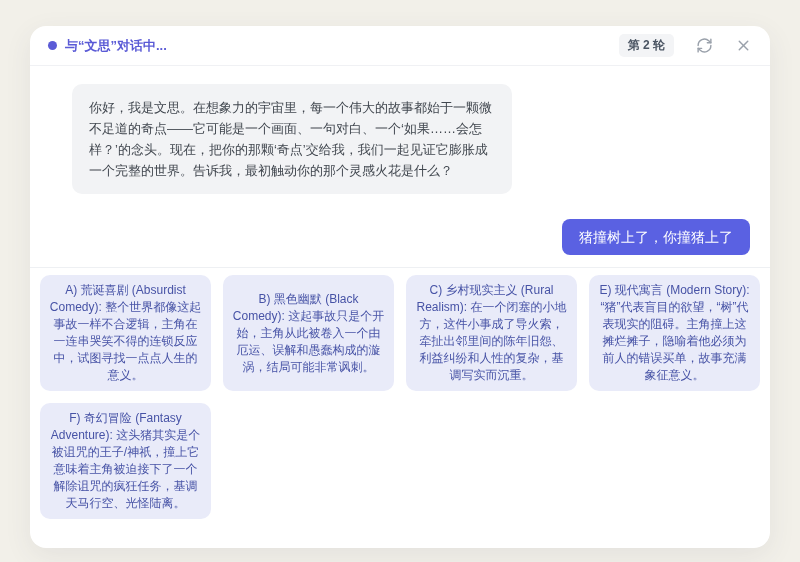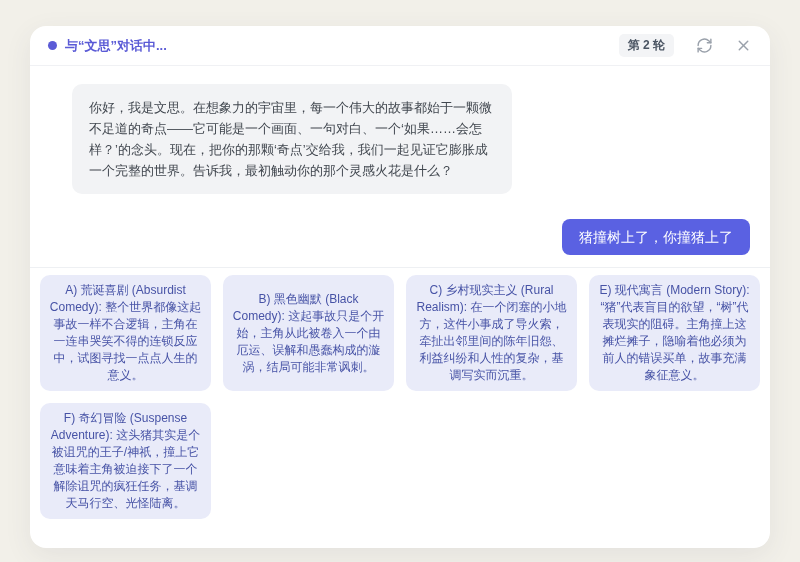--- a/index.html
+++ b/index.html
@@ -94,20 +94,20 @@
     </div>
   </div>
 
   <div class="divider"></div>
 
   <div class="options">
     <div class="option-card">A) 荒诞喜剧 (Absurdist Comedy): 整个世界都像这起事故一样不合逻辑，主角在一连串哭笑不得的连锁反应中，试图寻找一点点人生的意义。</div>
     <div class="option-card">B) 黑色幽默 (Black Comedy): 这起事故只是个开始，主角从此被卷入一个由厄运、误解和愚蠢构成的漩涡，结局可能非常讽刺。</div>
     <div class="option-card">C) 乡村现实主义 (Rural Realism): 在一个闭塞的小地方，这件小事成了导火索，牵扯出邻里间的陈年旧怨、利益纠纷和人性的复杂，基调写实而沉重。</div>
     <div class="option-card">E) 现代寓言 (Modern Story): “猪”代表盲目的欲望，“树”代表现实的阻碍。主角撞上这摊烂摊子，隐喻着他必须为前人的错误买单，故事充满象征意义。</div>
-    <div class="option-card">F) 奇幻冒险 (Suspense Adventure): 这头猪其实是个被诅咒的王子/神祇，撞上它意味着主角被迫接下了一个解除诅咒的疯狂任务，基调天马行空、光怪陆离。</div>
+    <div class="option-card">F) 奇幻冒险 (Fantasy Adventure): 这头猪其实是个被诅咒的王子/神祇，撞上它意味着主角被迫接下了一个解除诅咒的疯狂任务，基调天马行空、光怪陆离。</div>
   </div>
 
   <div class="manual-row">
     <button class="manual-btn">我要输入</button>
   </div>
 
 </div>
 
 </body></html>

